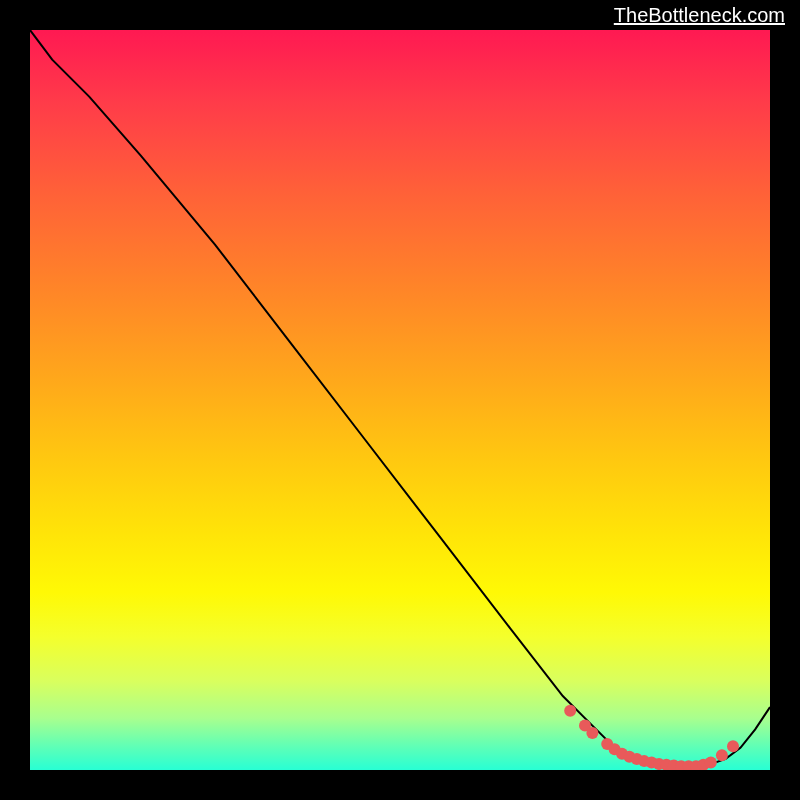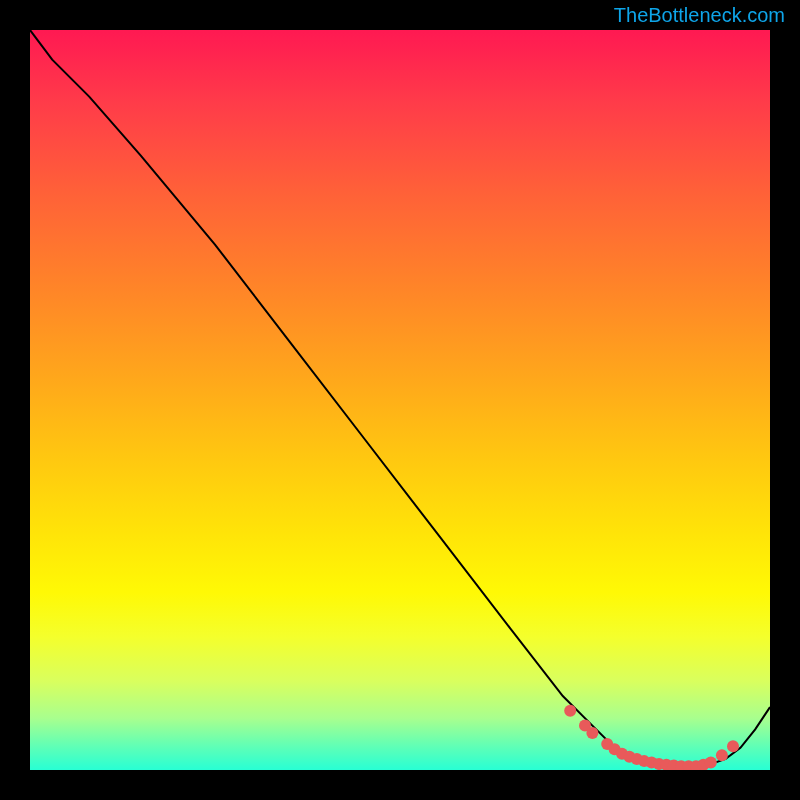--- a/index.html
+++ b/index.html
@@ -11,24 +11,25 @@
       width: 800px;
       height: 800px;
       background: #000;
       position: relative;
       font-family: Arial, sans-serif;
     }
     .watermark {
       position: absolute;
       top: 4px;
       right: 15px;
-      color: #0ea5e9;
+      color: #ffffff;
       font-size: 20px;
       font-weight: normal;
       z-index: 10;
+      text-decoration: underline;
     }
     .chart-container {
       position: absolute;
       top: 30px;
       left: 30px;
       width: 740px;
       height: 740px;
       background: linear-gradient(to bottom,
         #ff1952 0%,
         #ff3c49 10%,

